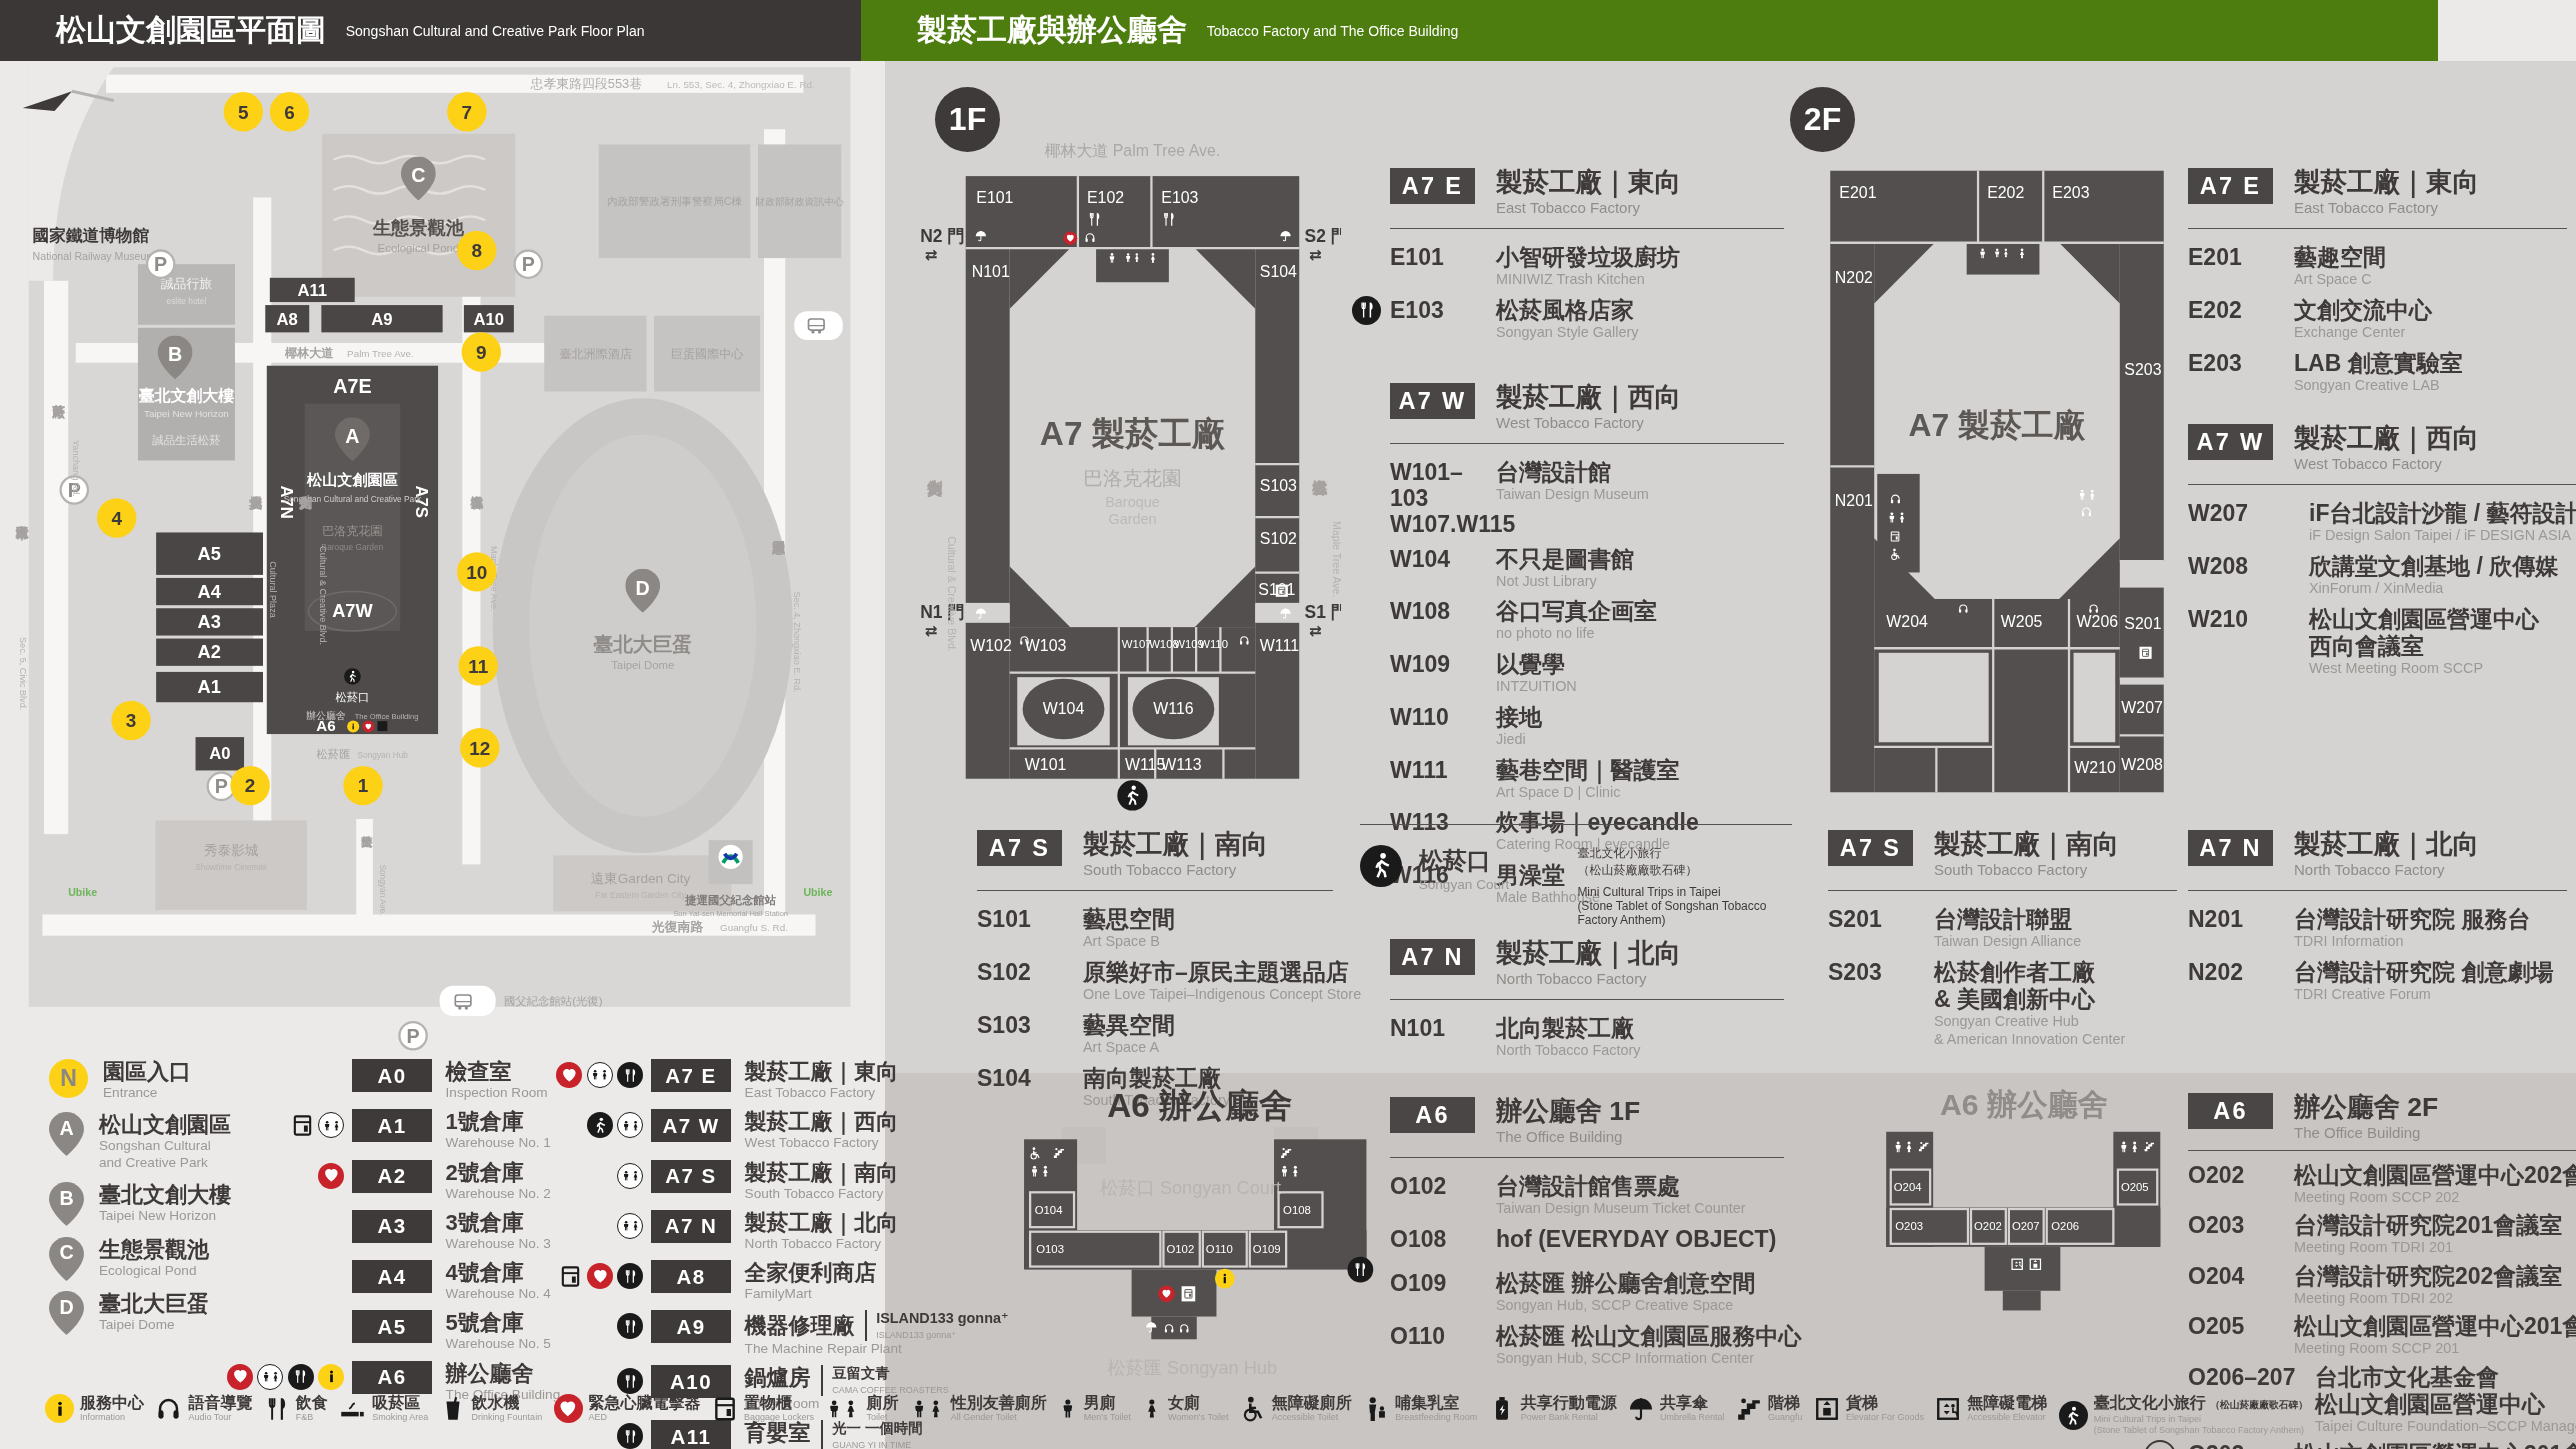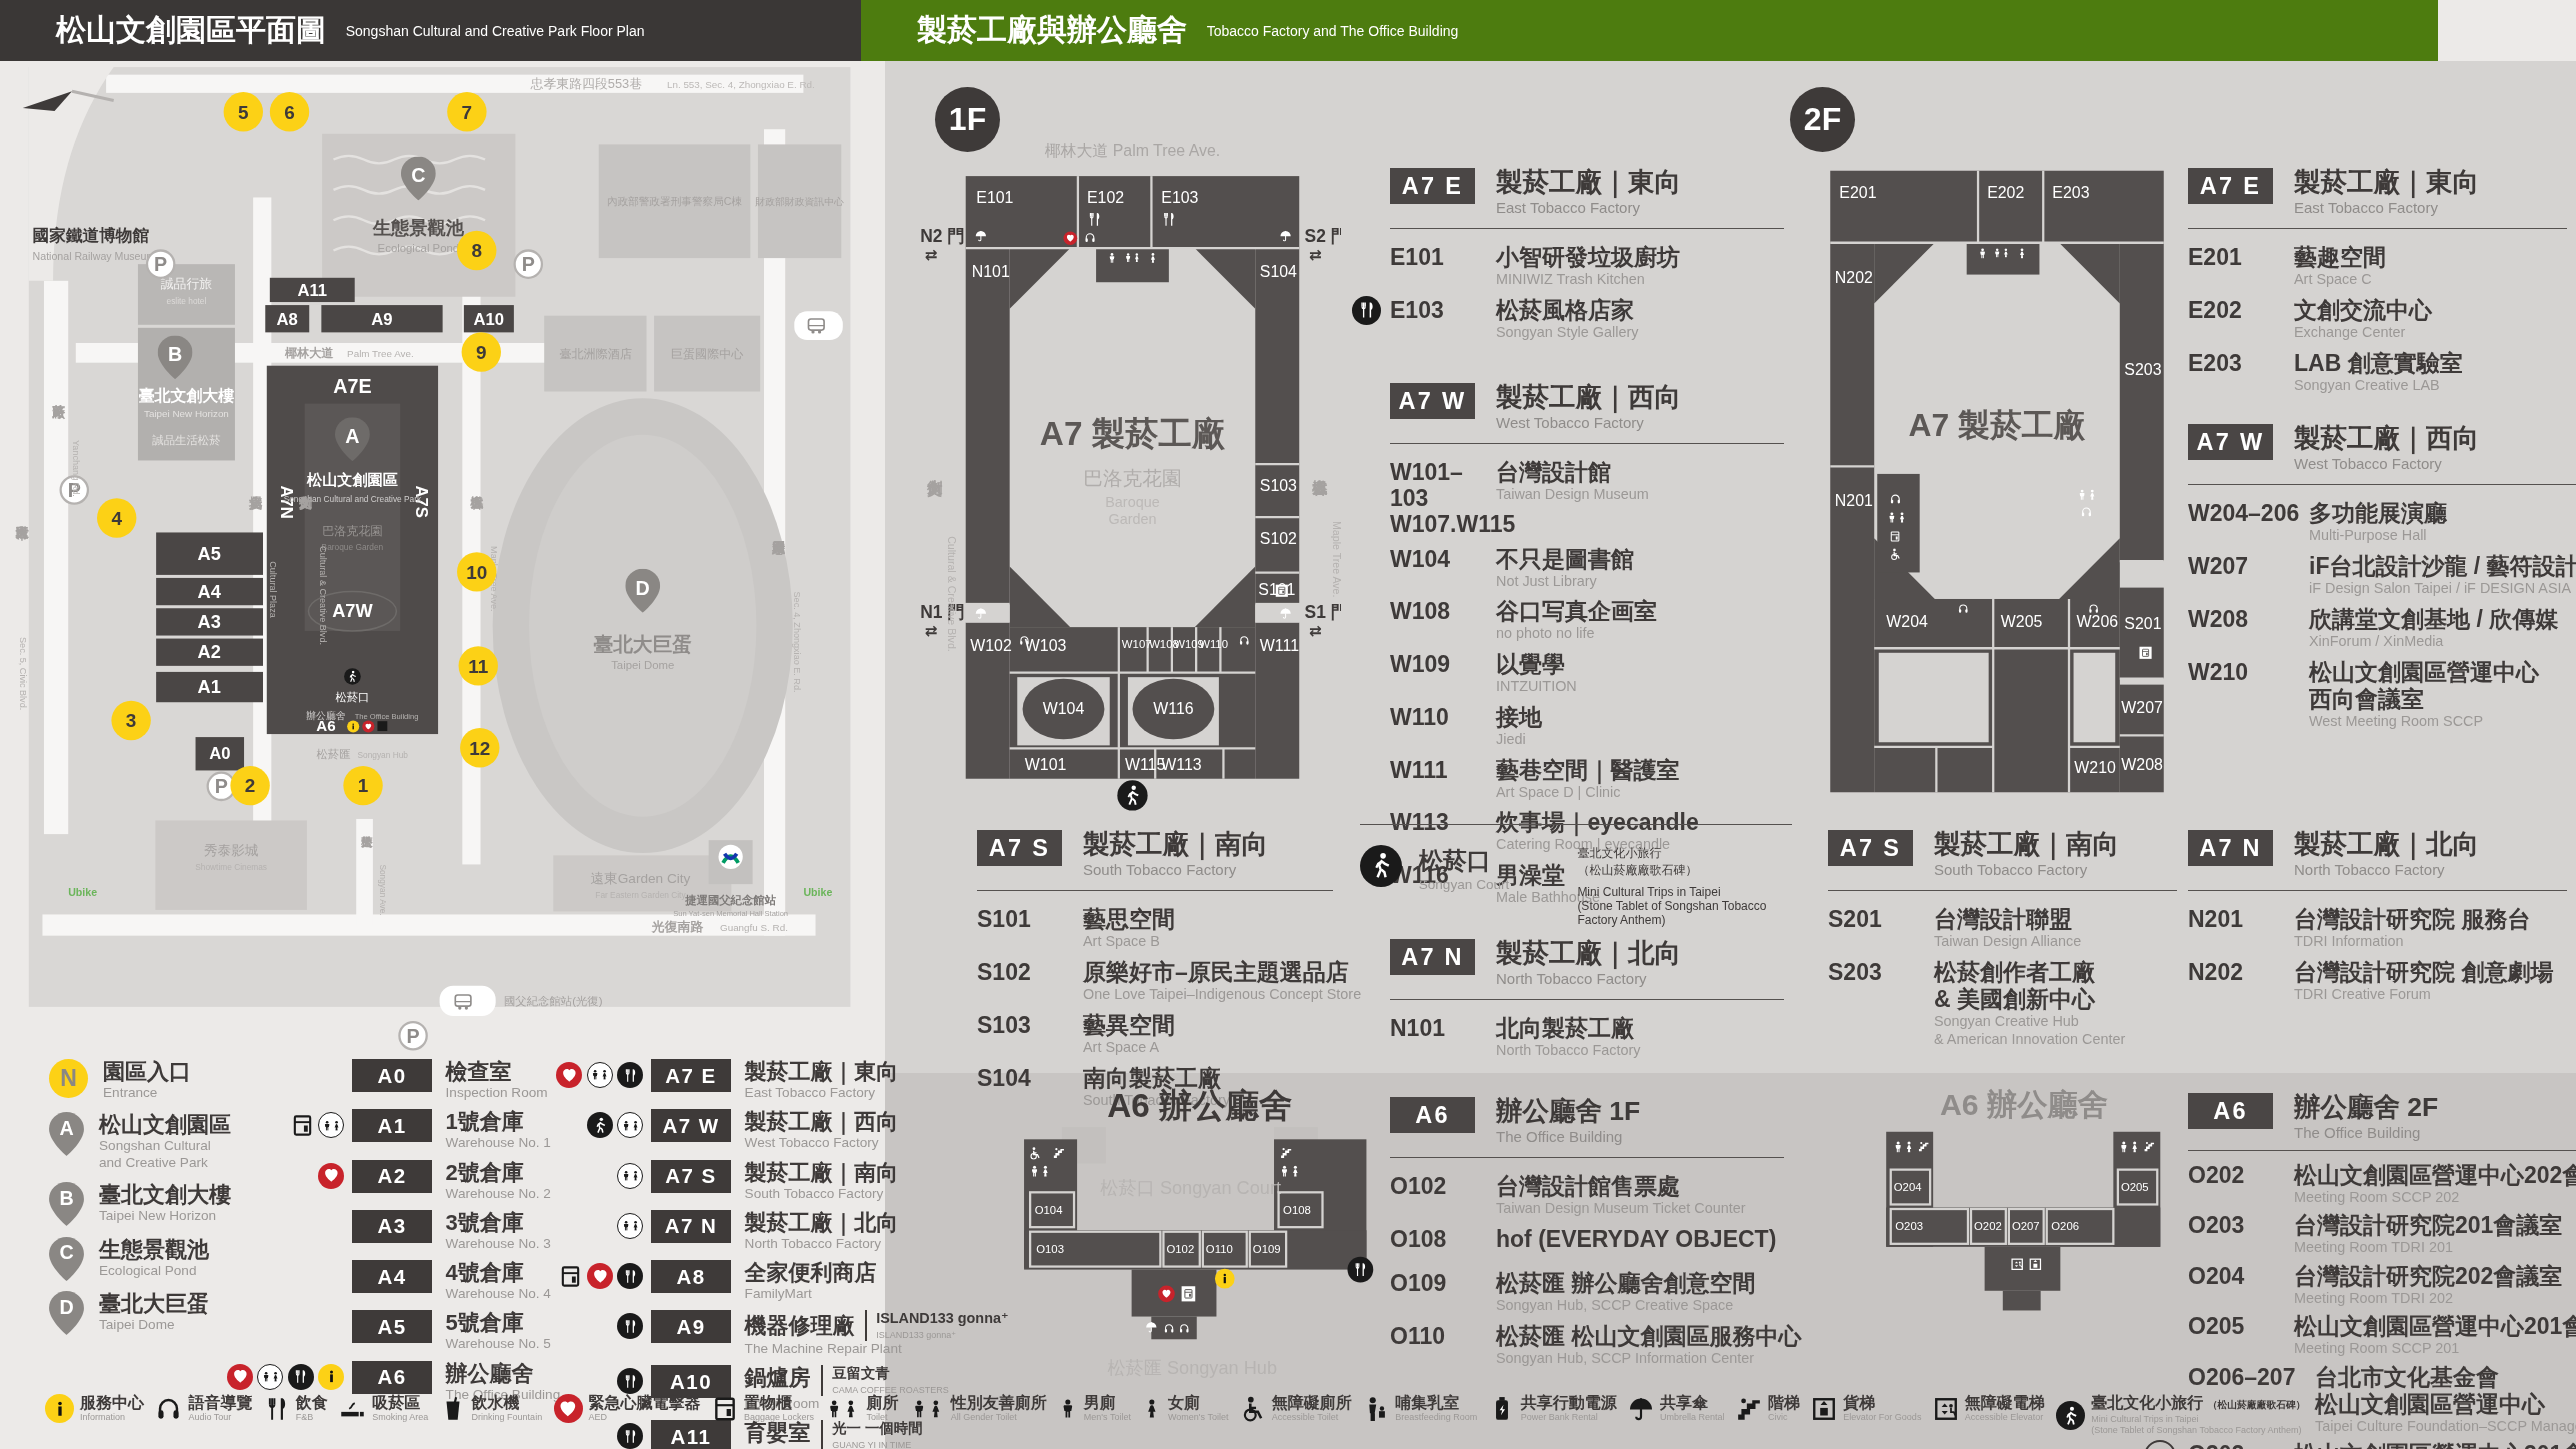--- a/index.html
+++ b/index.html
@@ -833,27 +833,20 @@
   <div class="sec" style="left:2188px;top:424px;width:388px">
     <div class="sec-head">
       <div class="badge">A7 W</div>
       <div>
           <div class="sec-zh">製菸工廠｜西向</div>
            <div class="sec-en">West Tobacco Factory</div>
         </div>
     </div>
       <hr>
     <div class="entry">
-        <div class="code" style="width:121px">W204–206</div>
-      <div class="names">
-          <div class="zh">多功能展演廳</div>
-          <div class="en">Multi-Purpose Hall</div>
-        </div>
-      </div>
-    <div class="entry">
         <div class="code" style="width:121px">W207</div>
       <div class="names">
           <div class="zh">iF台北設計沙龍 / 藝符設計</div>
           <div class="en">iF Design Salon Taipei / iF DESIGN ASIA</div>
         </div>
       </div>
     <div class="entry">
         <div class="code" style="width:121px">W208</div>
       <div class="names">
           <div class="zh">欣講堂文創基地 / 欣傳媒</div>
@@ -1574,21 +1567,21 @@
         </div>
       </div>
     <div class="fac">
       <span class="ic ic-plain">
           <svg width="26" height="26" viewBox="0 0 34 34">
             <use href="#sy-stairs"></use>
           </svg>
         </span>
       <div>
           <div class="f-zh">階梯</div>
-          <div class="f-en">Civic</div>
+          <div class="f-en">Guangfu</div>
         </div>
       </div>
     <div class="fac">
       <span class="ic ic-plain">
           <svg width="26" height="26" viewBox="0 0 34 34">
             <use href="#sy-cargo"></use>
           </svg>
         </span>
       <div>
           <div class="f-zh">貨梯</div>

